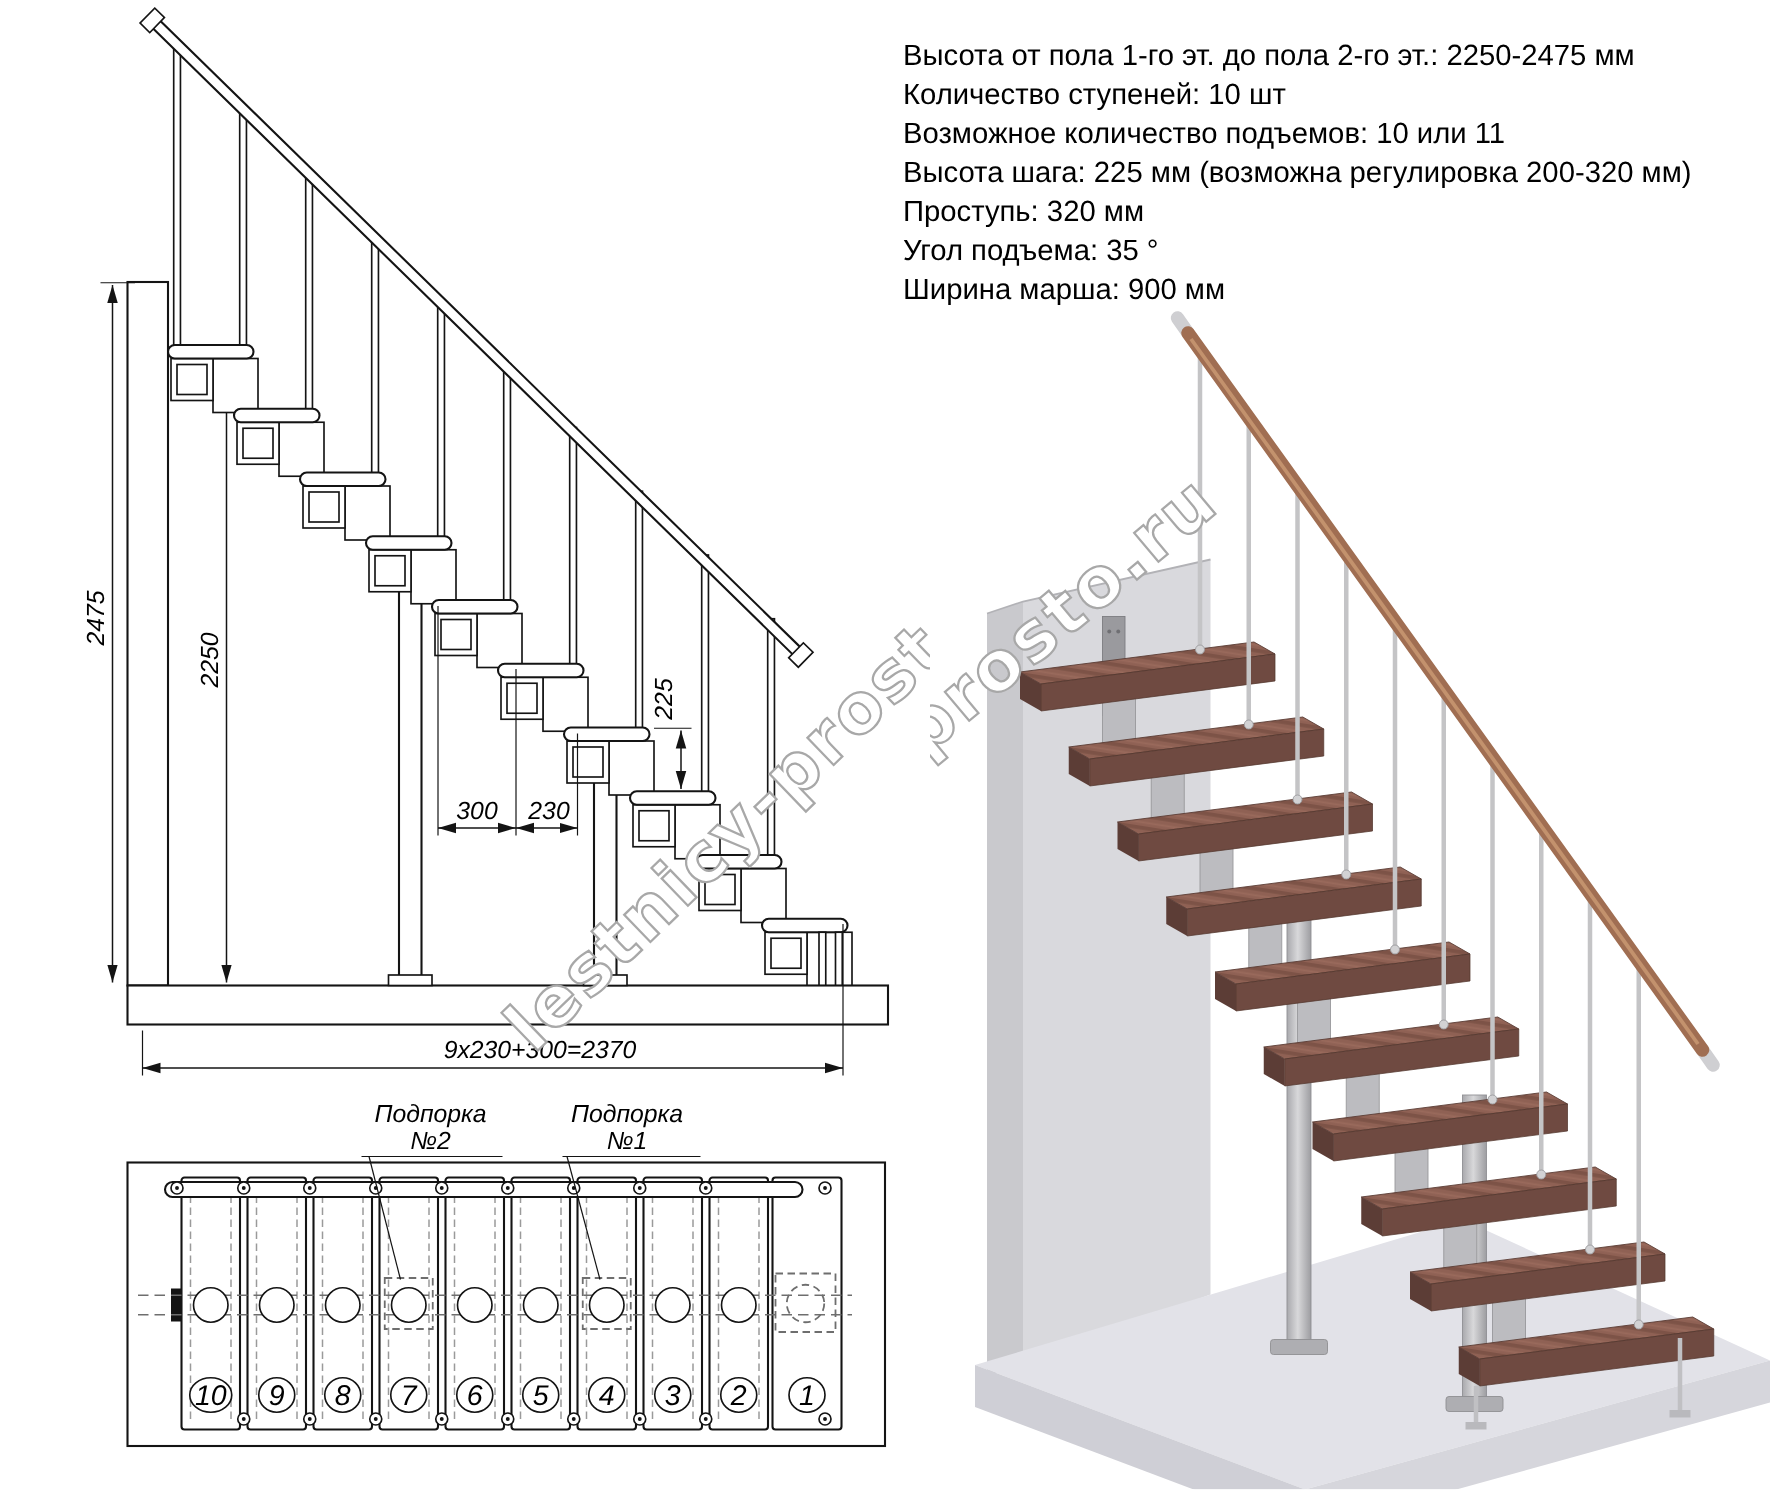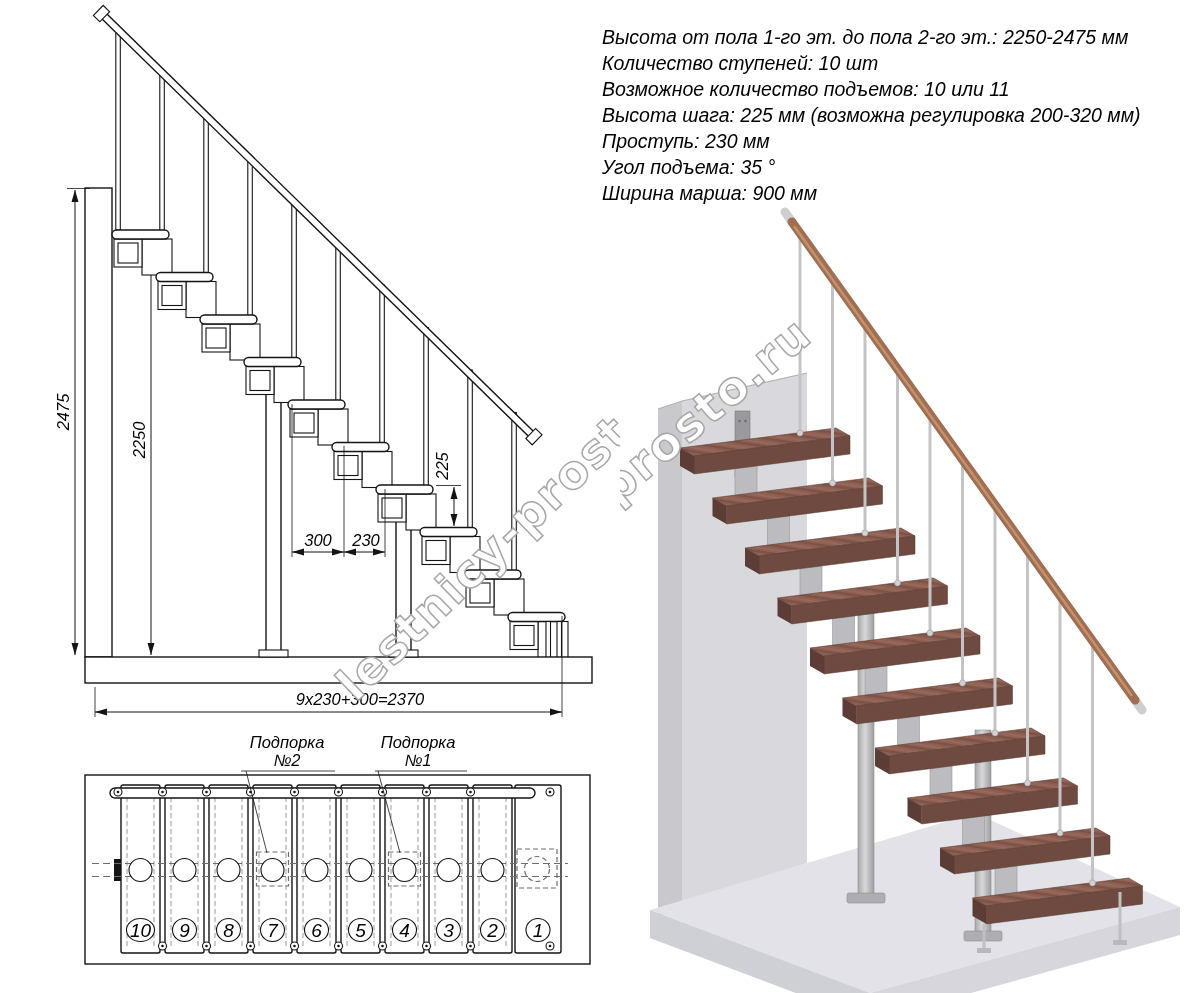--- a/index.html
+++ b/index.html
@@ -1,21 +1,21 @@
 <!DOCTYPE html>
 <html><head>
 <meta charset="utf-8">
 <style>
   html,body{margin:0;padding:0;background:#fff;}
   .canvas{position:relative;width:1191px;height:993px;background:#ffffff;overflow:hidden;
           font-family:"Liberation Sans",sans-serif;}
   .layer{position:absolute;}
   
   .specs{left:602px;top:24px;width:575px;color:#000;}
-  .spec-line{font-size:19.5px;line-height:26px;white-space:nowrap;font-style:italic;}
+  .spec-line{font-size:19.5px;line-height:26px;white-space:nowrap;}
   
   .blk{fill:#fff;stroke:#141414;stroke-width:1.4;}
   .blk2{fill:#fff;stroke:#141414;stroke-width:1.1;}
   .solidblk{fill:#141414;}
   .dimline{stroke:#141414;stroke-width:1;fill:none;}
   .ext{stroke:#141414;stroke-width:.8;fill:none;}
   .dim{font:italic 16.5px "Liberation Sans",sans-serif;fill:#000;}
   .lbl{font:italic 16.5px "Liberation Sans",sans-serif;fill:#000;}
   .num{font:italic 19px "Liberation Sans",sans-serif;fill:#000;}
   .dashv{stroke:#9a9a9a;stroke-width:1;stroke-dasharray:5 3;}
@@ -354,18 +354,18 @@
     </g>
 
     <text class="wm" transform="translate(4,304) rotate(-40)" text-anchor="middle">lestnicy-prosto.ru</text>
   </svg>
 
   <div class="layer specs">
     <div class="spec-line">Высота от пола 1-го эт. до пола 2-го эт.: 2250-2475 мм</div>
     <div class="spec-line">Количество ступеней: 10 шт</div>
     <div class="spec-line">Возможное количество подъемов: 10 или 11</div>
     <div class="spec-line">Высота шага: 225 мм (возможна регулировка 200-320 мм)</div>
-    <div class="spec-line">Проступь: 230 мм</div>
+    <div class="spec-line">Проступь: 320 мм</div>
     <div class="spec-line">Угол подъема: 35 °</div>
     <div class="spec-line">Ширина марша: 900 мм</div>
   </div>
 
 </div>
 
 </body></html>

